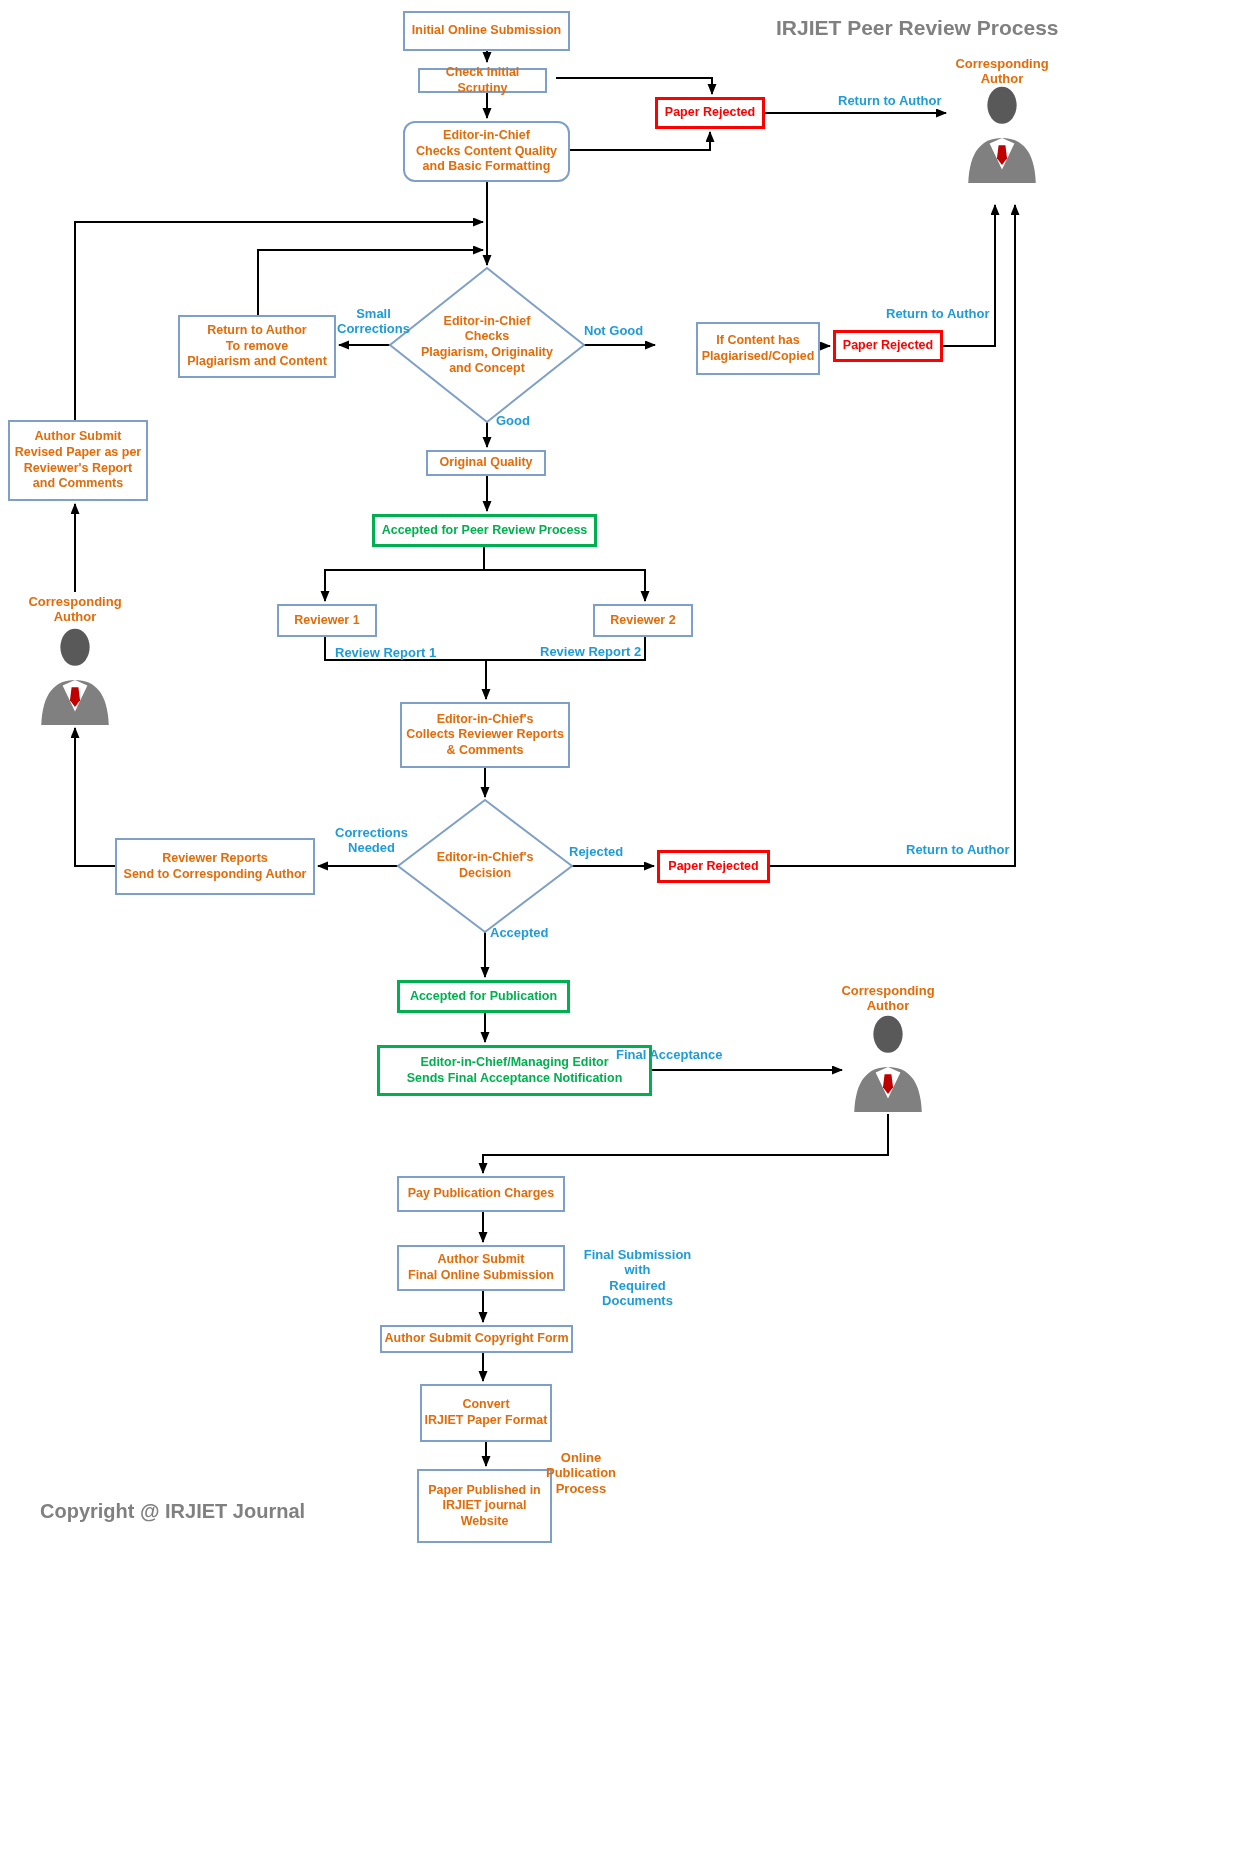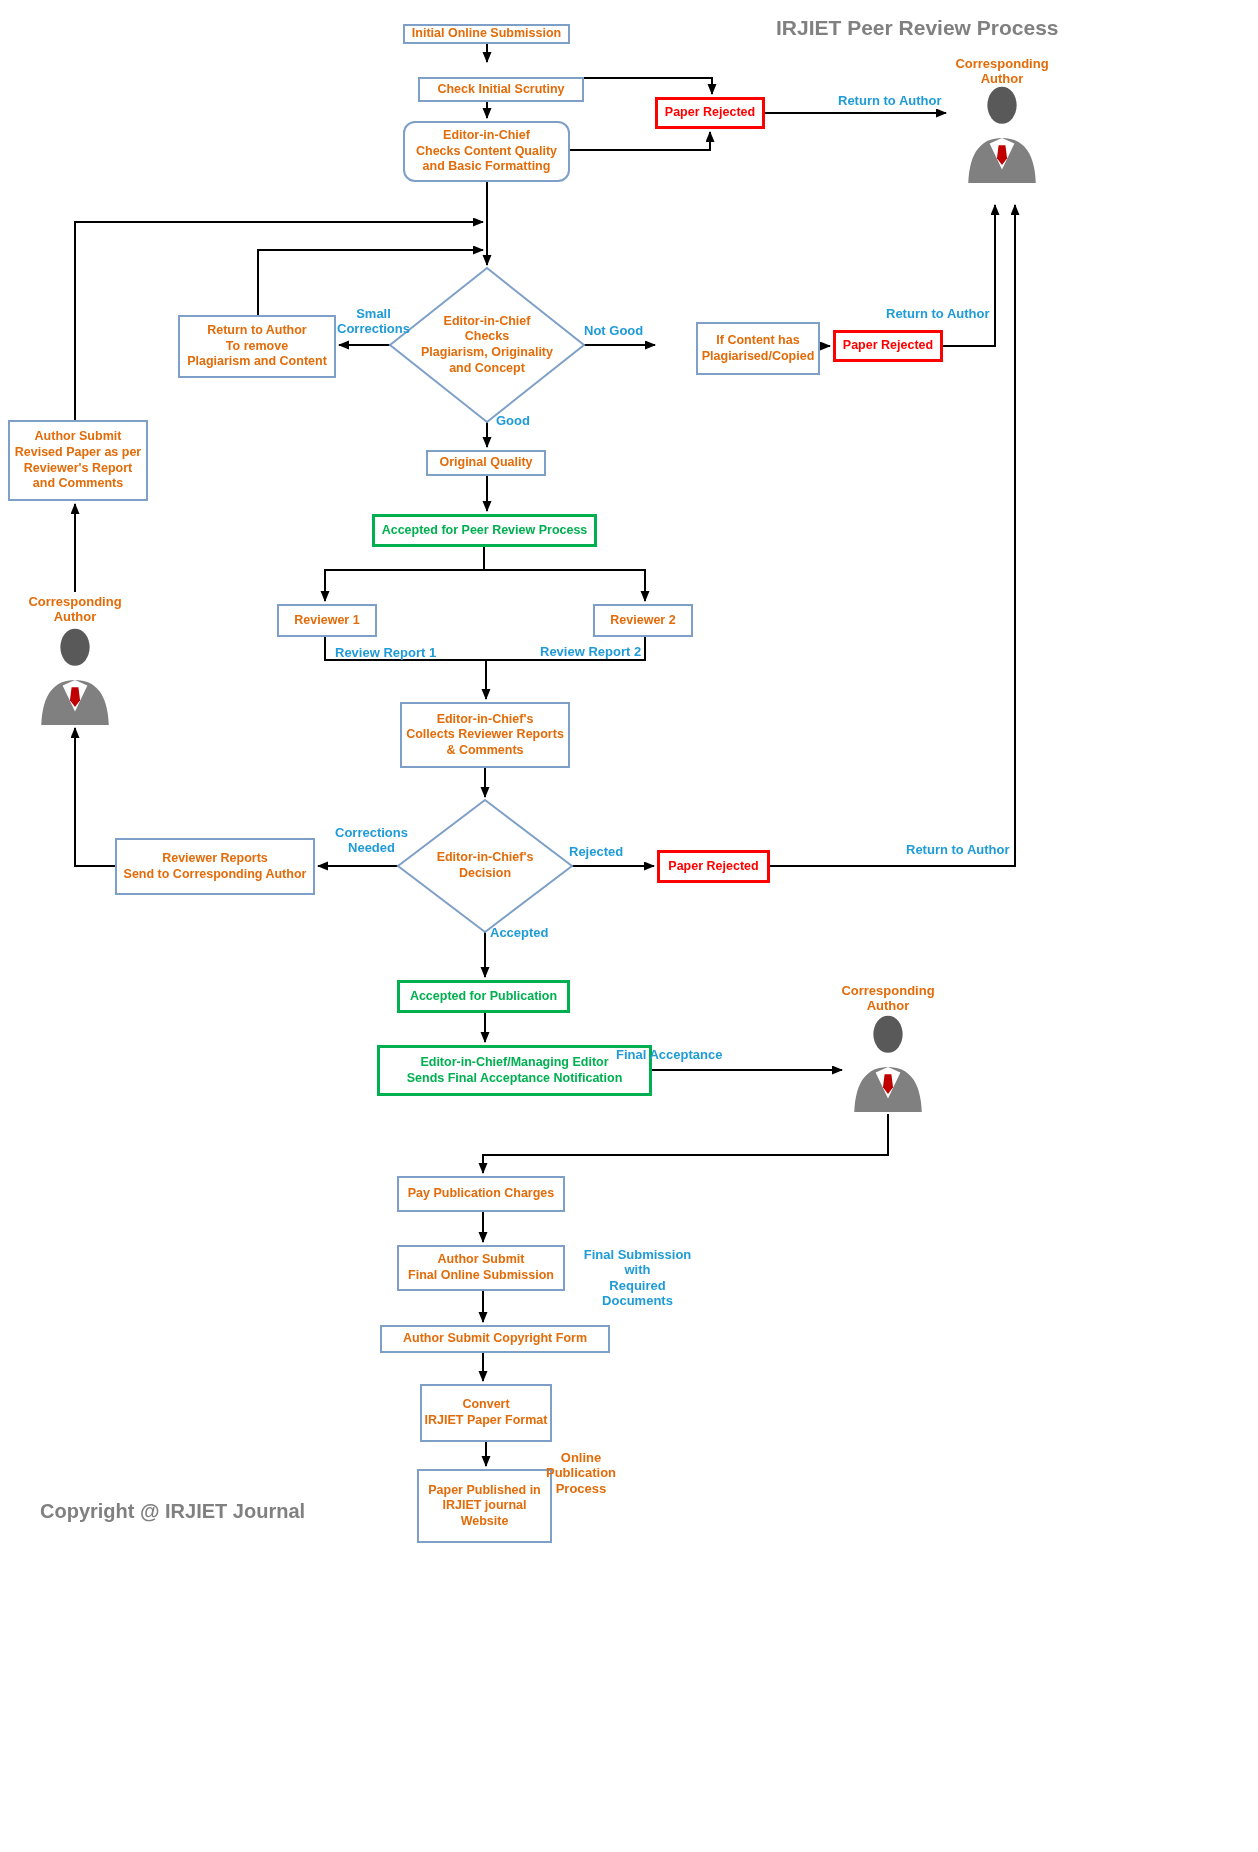--- a/index.html
+++ b/index.html
@@ -85,22 +85,22 @@
     <polyline points="483,1212 483,1242" marker-end="url(#ah)"></polyline>
     <polyline points="483,1291 483,1322" marker-end="url(#ah)"></polyline>
     <polyline points="483,1353 483,1381" marker-end="url(#ah)"></polyline>
     <polyline points="486,1442 486,1466" marker-end="url(#ah)"></polyline>
     <polygon class="diamond" points="487,268 584,345 487,422 390,345"></polygon>
     <polygon class="diamond" points="485,800 572,866 485,932 398,866"></polygon>
   </svg>
 
   <div class="title" style="left:752px;top:16px">IRJIET Peer Review Process</div>
 
-  <div class="node" style="left:403px;top:24px;width:167px;height:20px">Initial Online Submission</div>
-  <div class="node" style="left:418px;top:77px;width:166px;height:25px">Check Initial Scrutiny</div>
+  <div class="node" style="left:403px;top:11px;width:167px;height:40px">Initial Online Submission</div>
+  <div class="node" style="left:418px;top:68px;width:129px;height:25px">Check Initial Scrutiny</div>
   <div class="node rounded" style="left:403px;top:121px;width:167px;height:61px">Editor-in-Chief
 Checks Content Quality
 and Basic Formatting</div>
   <div class="node red" style="left:655px;top:97px;width:110px;height:32px">Paper Rejected</div>
   <div class="dtext" style="left:398px;top:292px;width:178px;height:106px">Editor-in-Chief
 Checks
 Plagiarism, Originality
 and Concept</div>
   <div class="node" style="left:178px;top:315px;width:158px;height:63px">Return to Author
 To remove
@@ -119,21 +119,21 @@
 Decision</div>
   <div class="node" style="left:115px;top:838px;width:200px;height:57px">Reviewer Reports
 Send to Corresponding Author</div>
   <div class="node red" style="left:657px;top:850px;width:113px;height:33px">Paper Rejected</div>
   <div class="node green" style="left:397px;top:980px;width:173px;height:33px">Accepted for Publication</div>
   <div class="node green" style="left:377px;top:1045px;width:275px;height:51px">Editor-in-Chief/Managing Editor
 Sends Final Acceptance Notification</div>
   <div class="node" style="left:397px;top:1176px;width:168px;height:36px">Pay Publication Charges</div>
   <div class="node" style="left:397px;top:1245px;width:168px;height:46px">Author Submit
 Final Online Submission</div>
-  <div class="node" style="left:380px;top:1325px;width:230px;height:28px">Author Submit Copyright Form</div>
+  <div class="node" style="left:380px;top:1325px;width:193px;height:28px">Author Submit Copyright Form</div>
   <div class="node" style="left:420px;top:1384px;width:132px;height:58px">Convert
 IRJIET Paper Format</div>
   <div class="node" style="left:417px;top:1469px;width:135px;height:74px">Paper Published in
 IRJIET journal
 Website</div>
   <div class="node" style="left:8px;top:420px;width:140px;height:81px">Author Submit
 Revised Paper as per
 Reviewer's Report
 and Comments</div>
 

